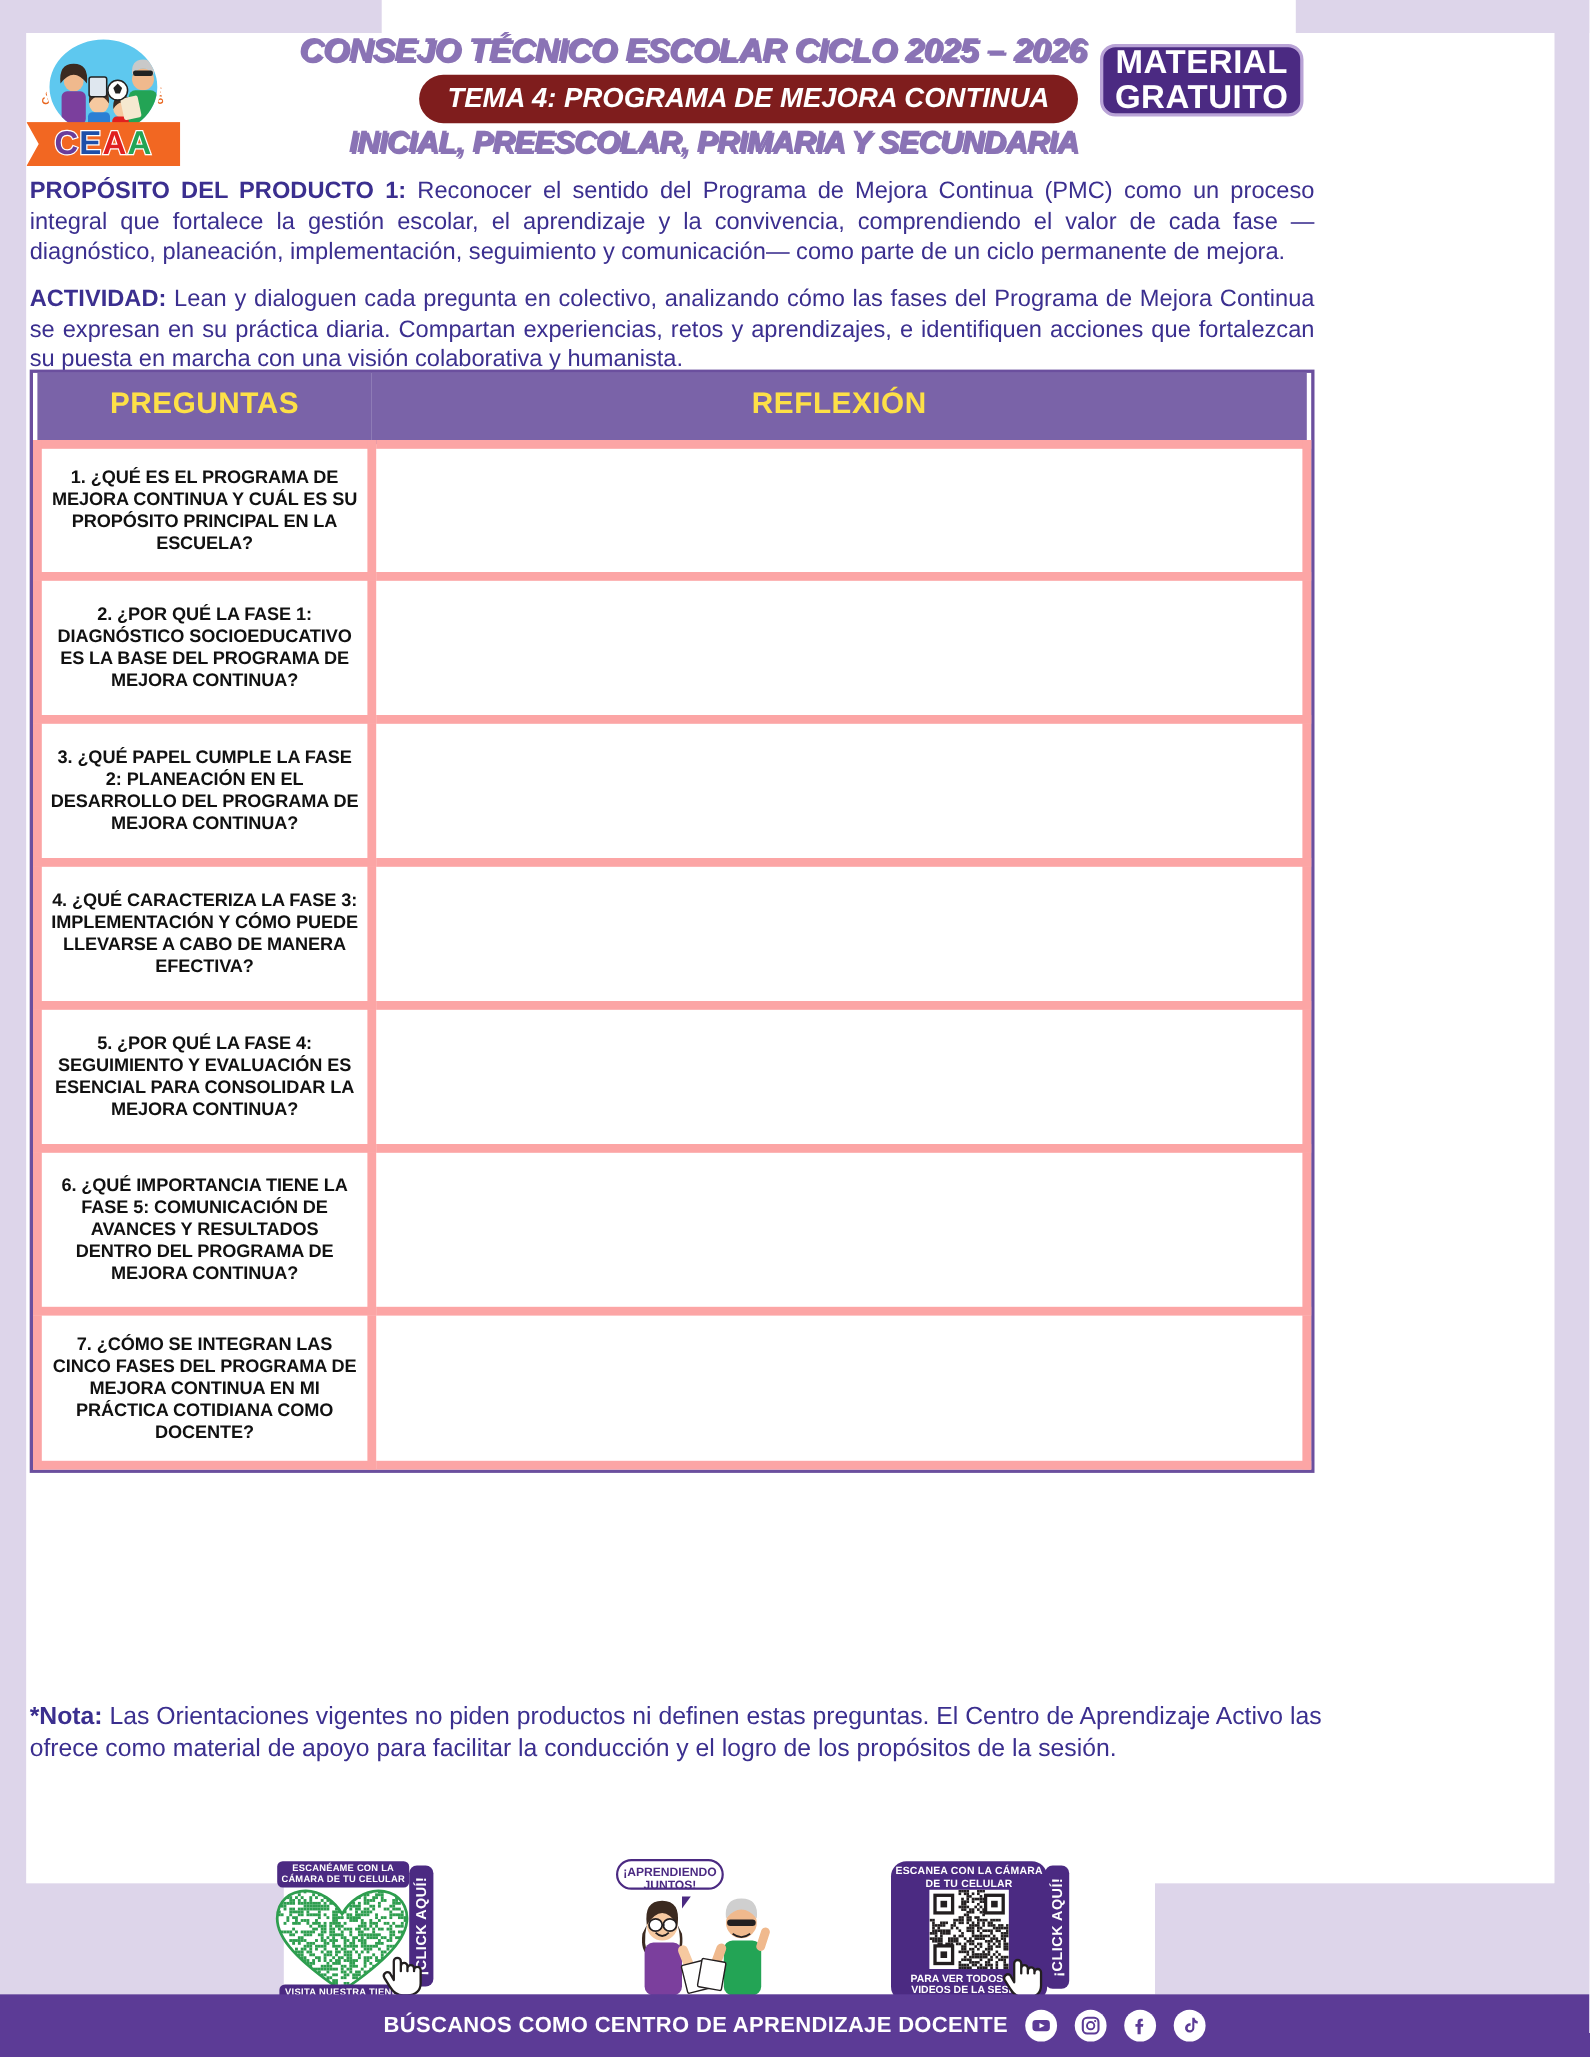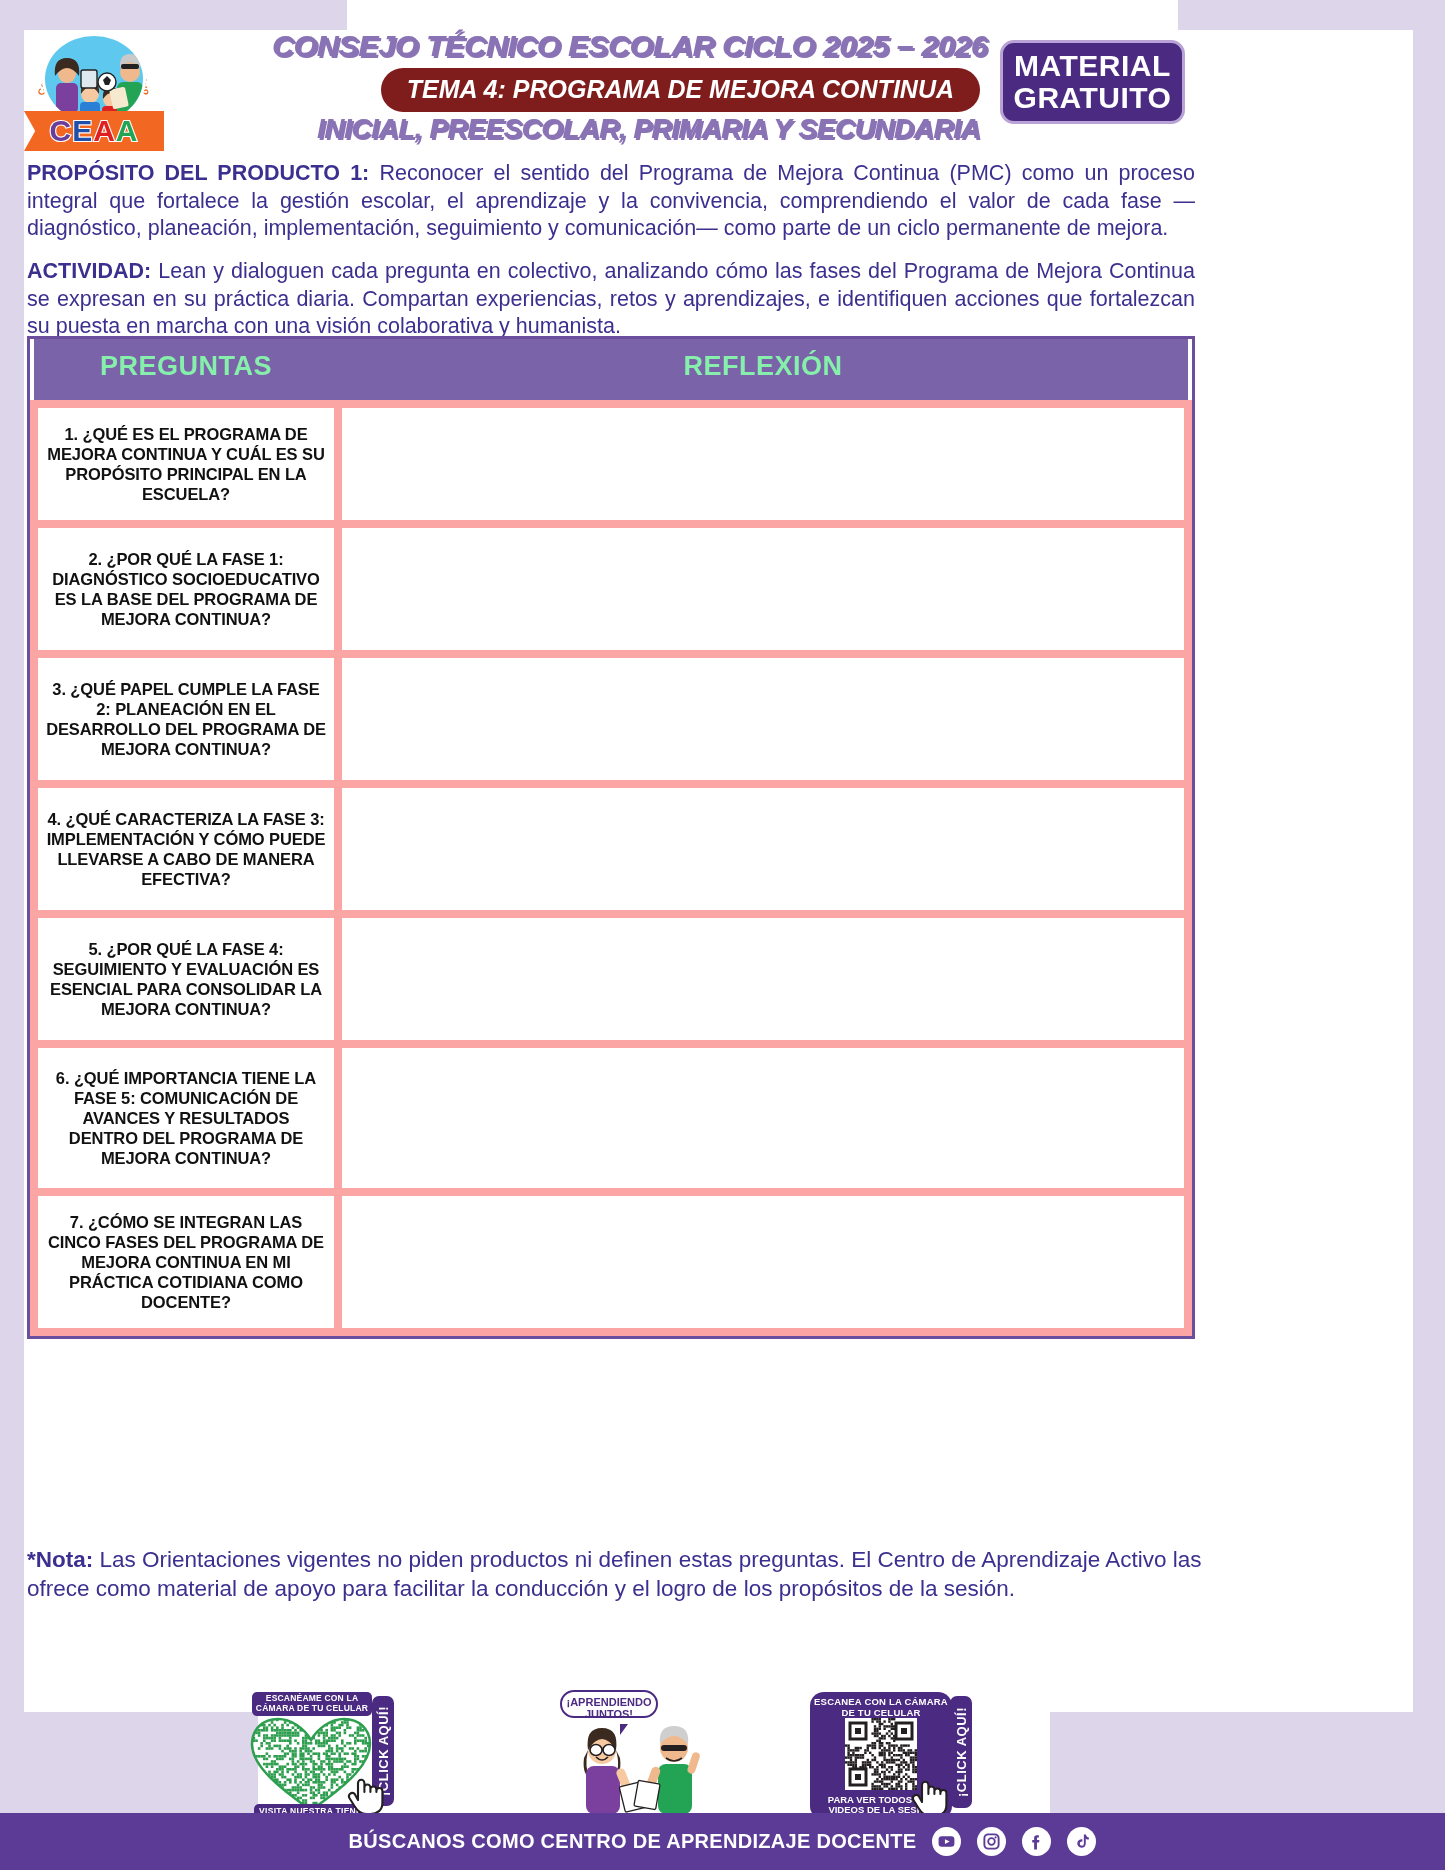--- a/index.html
+++ b/index.html
@@ -162,21 +162,21 @@
     -webkit-text-stroke: 1.2px #ffffff;
     paint-order: stroke fill;
     text-shadow: 2px 2px 0 #8a73b5;
     white-space: nowrap;
     line-height: 1.05;
     margin-top: 2px;
   }
   .badge-free {
     position: absolute;
     left: 1000px; top: 10px;
-    width: 185px; height: 84px;
+    width: 185px; height: 66px;
     background: #4b2a82;
     border: 3px solid #b9a3d6;
     border-radius: 14px;
     box-sizing: border-box;
     display: flex;
     flex-direction: column;
     align-items: center;
     justify-content: center;
     color: #ffffff;
     font-weight: bold;
@@ -207,21 +207,21 @@
     border: 3px solid #6b4f9e;
     box-sizing: border-box;
   }
   table.qtable {
     width: 100%;
     border-collapse: collapse;
     table-layout: fixed;
   }
   table.qtable th {
     background: #7a63a8;
-    color: #86efac;
+    color: #fde047;
     font-size: 27px;
     font-weight: bold;
     letter-spacing: 0.5px;
     padding: 12px 4px 18px;
     border: none;
   }
   table.qtable th.th-preg { width: 296px; }
   table.qtable td {
     border: 8px solid #fca5a5;
     vertical-align: middle;

